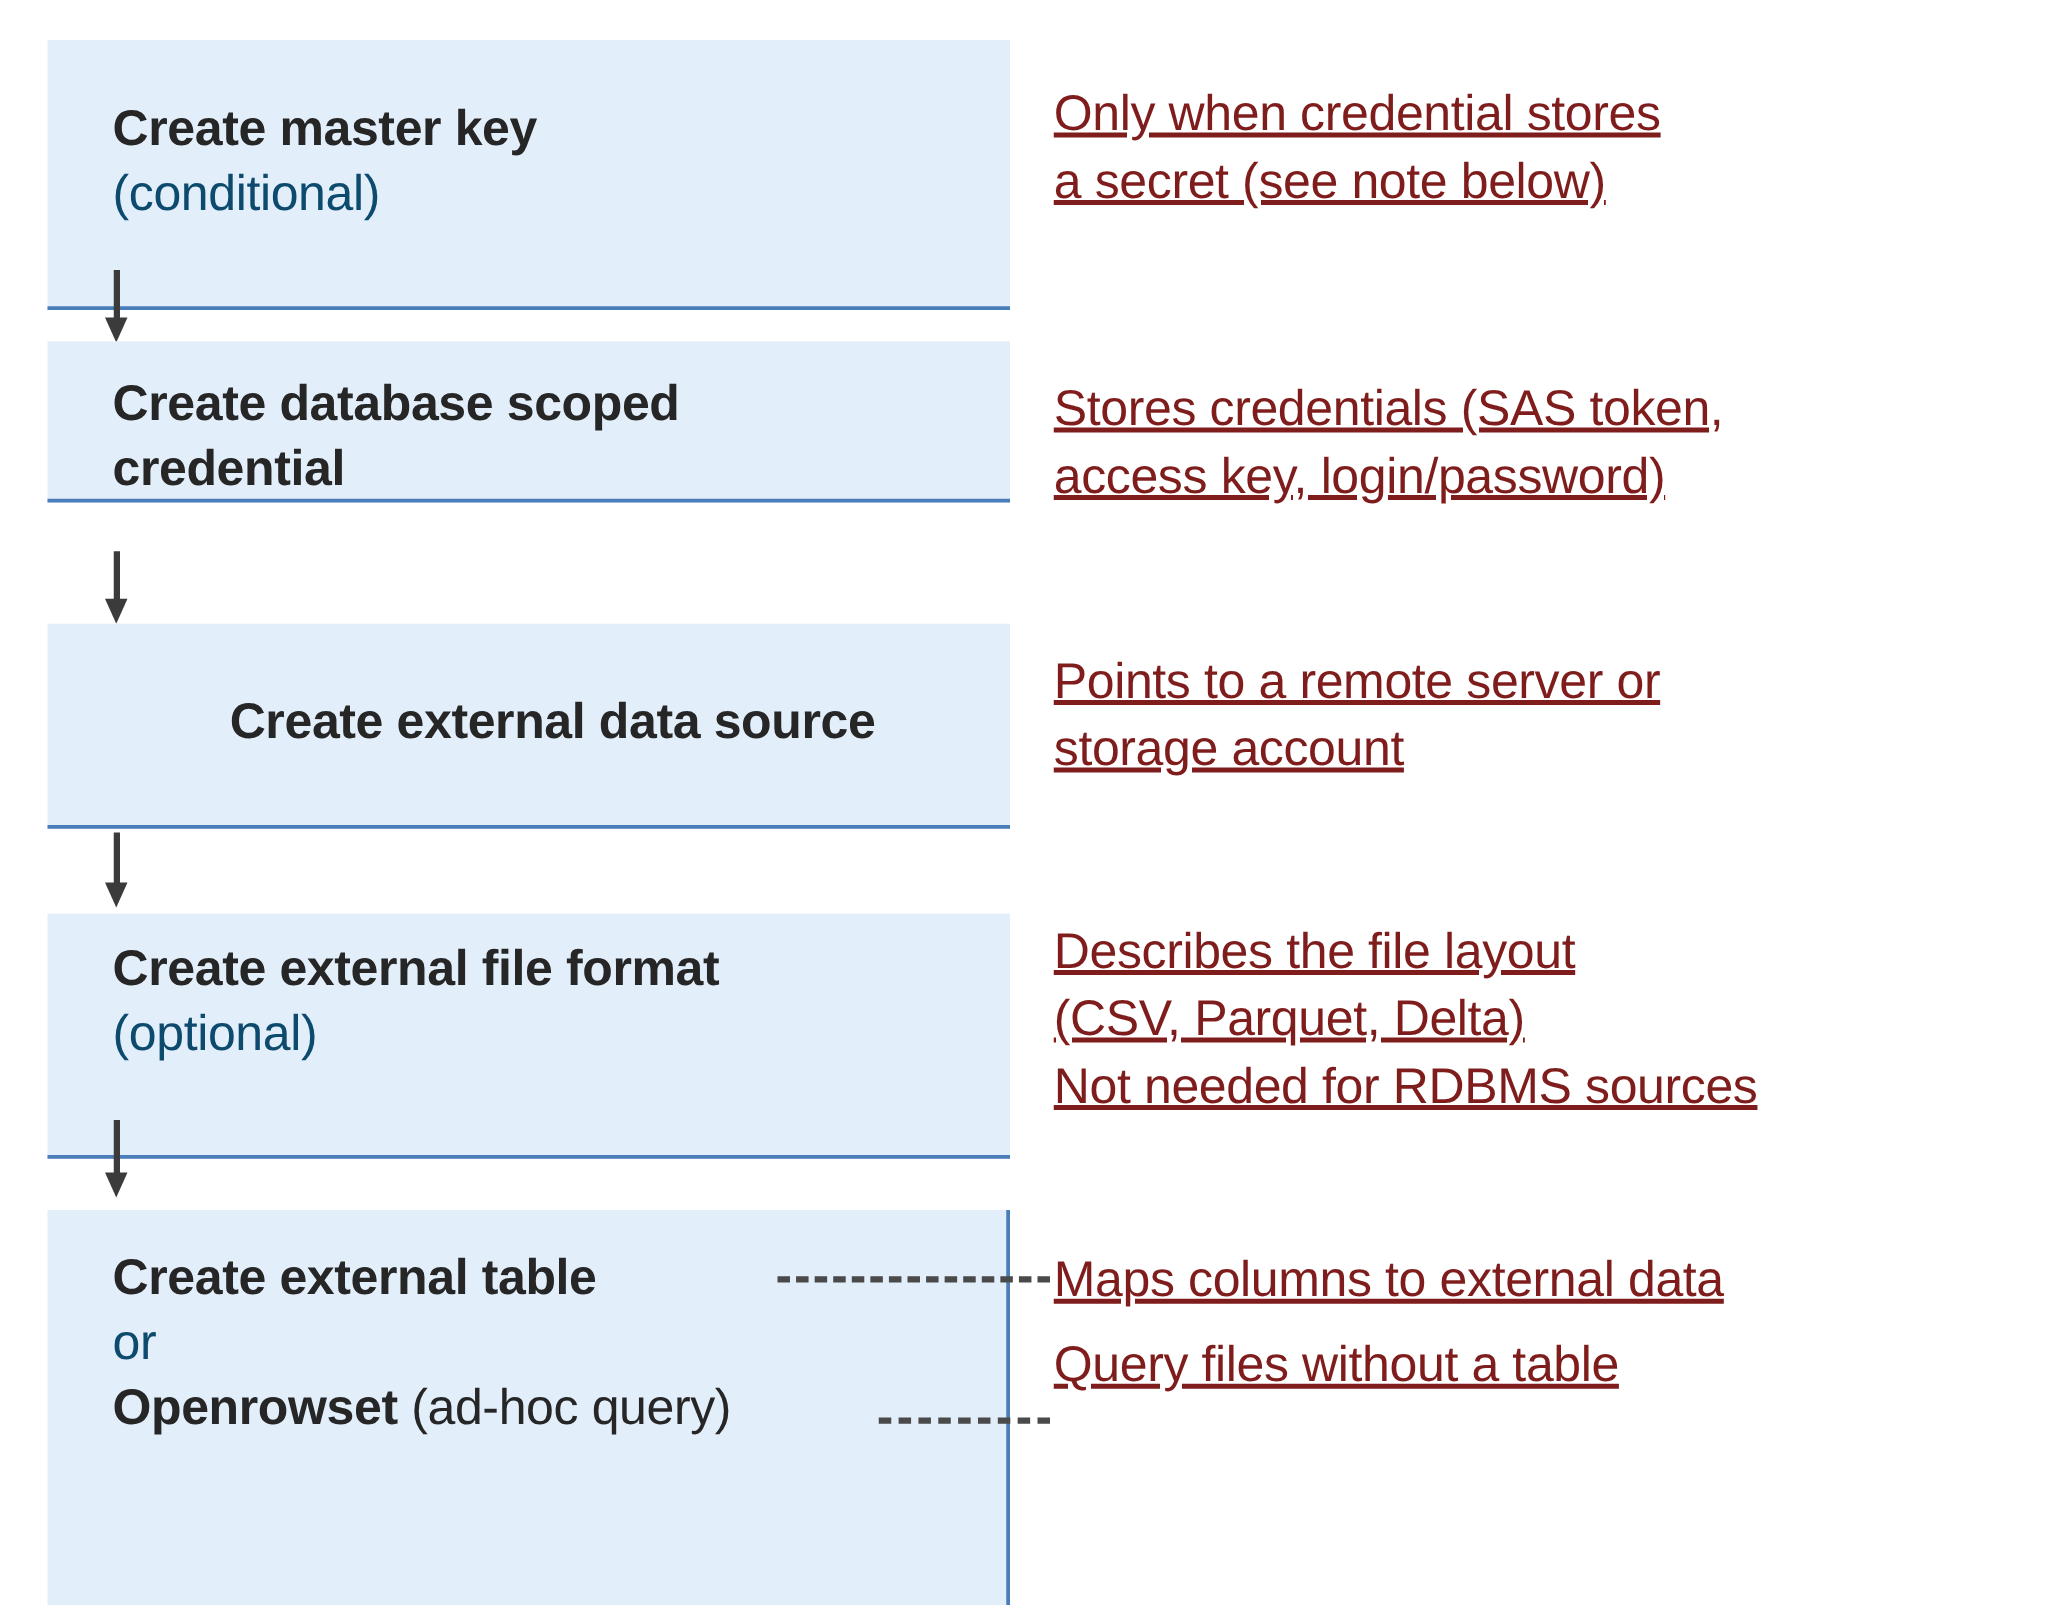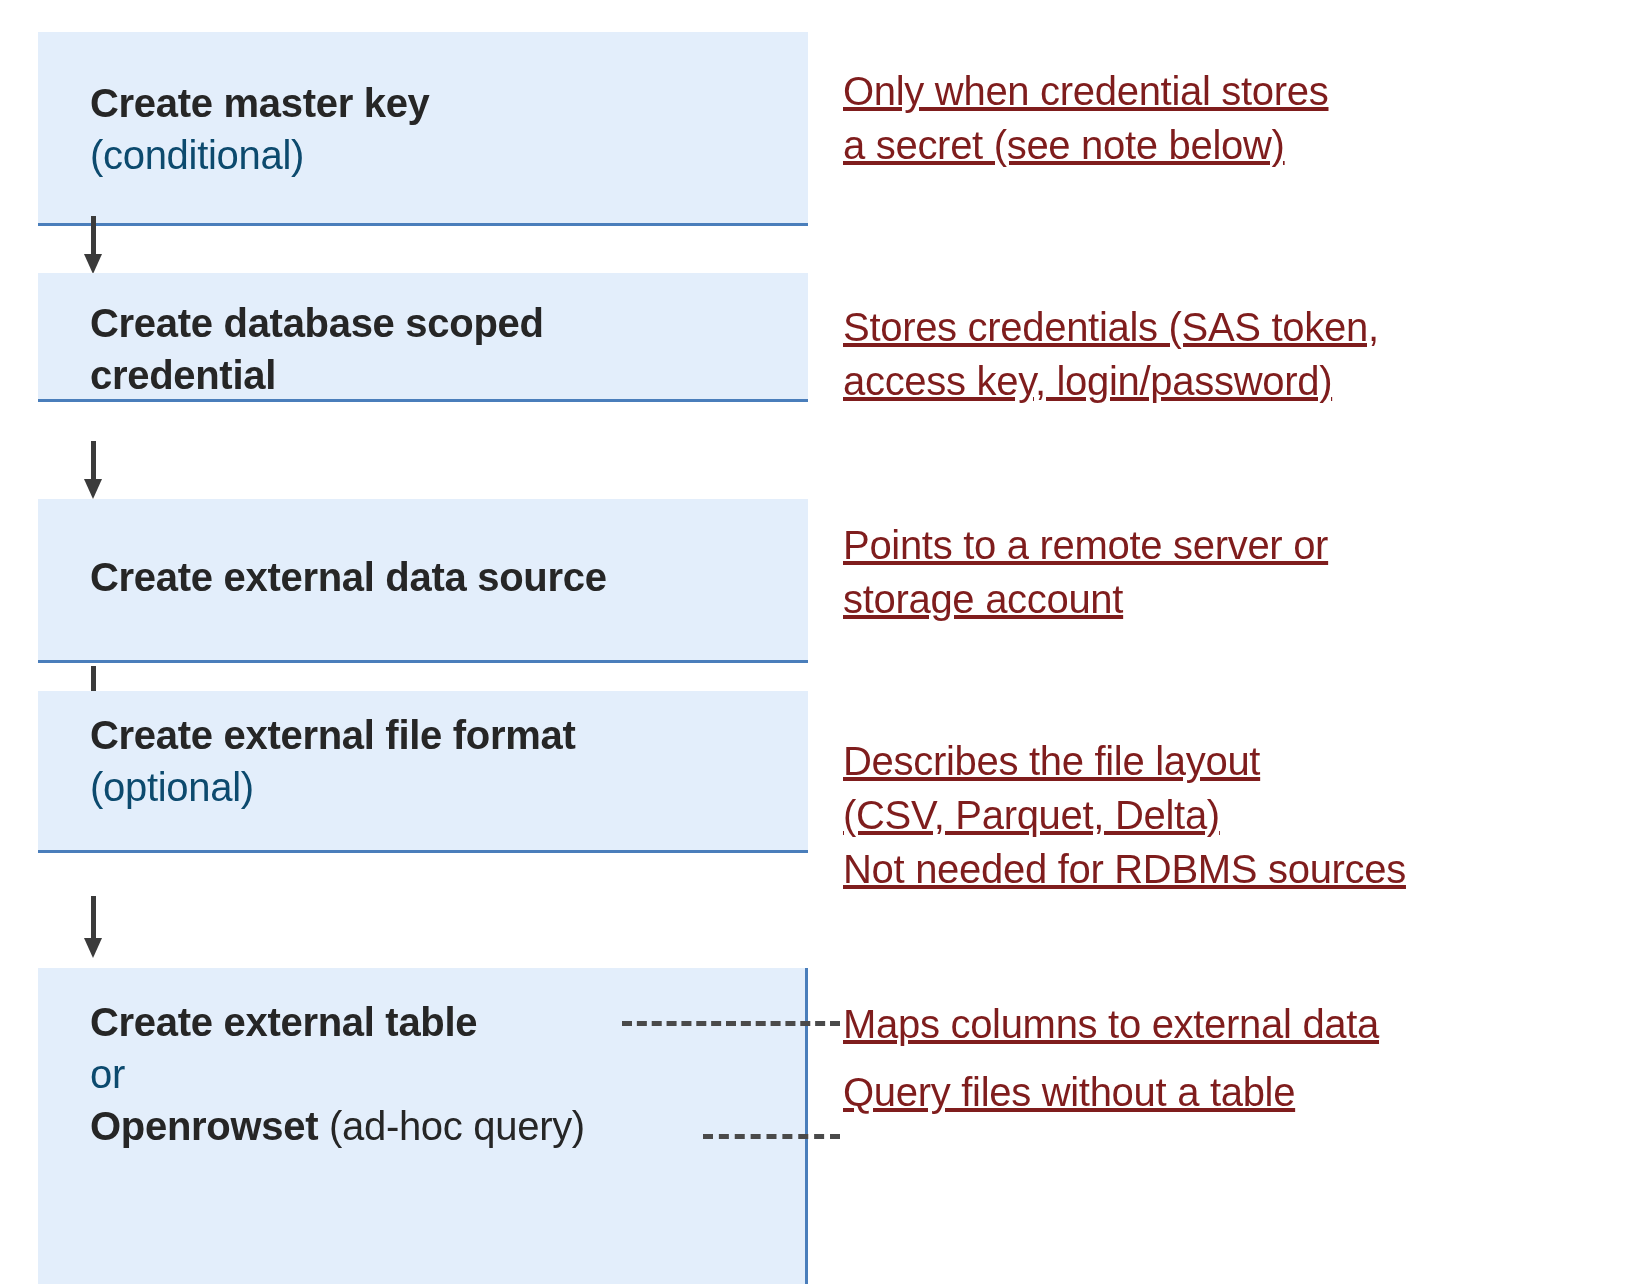--- a/index.html
+++ b/index.html
@@ -100,21 +100,21 @@
     position: absolute;
     height: 0;
     border-top: 5px dashed #4a4a4a;
   }
 </style>
 </head>
 <body>
 
 <div id="stage">
 
-  <div class="step-box" style="top:32px; height:194px;">
+  <div class="step-box" style="top:32px; height:216px;">
     <div class="box-text" style="top:45px;">
       <div class="t-bold">Create master key</div>
       <div class="t-reg">(conditional)</div>
     </div>
   </div>
   <div class="note" style="top:64px;">Only when credential stores
 a secret (see note below)</div>
 
   <div class="arrow" style="top:216px; height:58px;">
     <div class="shaft" style="height:40px;"></div>
@@ -129,33 +129,33 @@
   </div>
   <div class="note" style="top:300px;">Stores credentials (SAS token,
 access key, login/password)</div>
 
   <div class="arrow" style="top:441px; height:58px;">
     <div class="shaft" style="height:40px;"></div>
     <div class="head" style="top:38px;"></div>
   </div>
 
   <div class="step-box" style="top:499px; height:164px;">
-    <div class="box-text" style="top:52px;">
+    <div class="box-text" style="top:52px;text-align:center;">
       <div class="t-bold">Create external data source</div>
     </div>
   </div>
   <div class="note" style="top:518px;">Points to a remote server or
 storage account</div>
 
   <div class="arrow" style="top:666px; height:60px;">
     <div class="shaft" style="height:42px;"></div>
     <div class="head" style="top:40px;"></div>
   </div>
 
-  <div class="step-box" style="top:691px; height:162px;">
+  <div class="step-box" style="top:731px; height:196px;">
     <div class="box-text" style="top:18px;">
       <div class="t-bold">Create external file format</div>
       <div class="t-reg">(optional)</div>
     </div>
   </div>
   <div class="note" style="top:734px;">Describes the file layout
 (CSV, Parquet, Delta)
 Not needed for RDBMS sources</div>
 
   <div class="arrow" style="top:896px; height:62px;">

